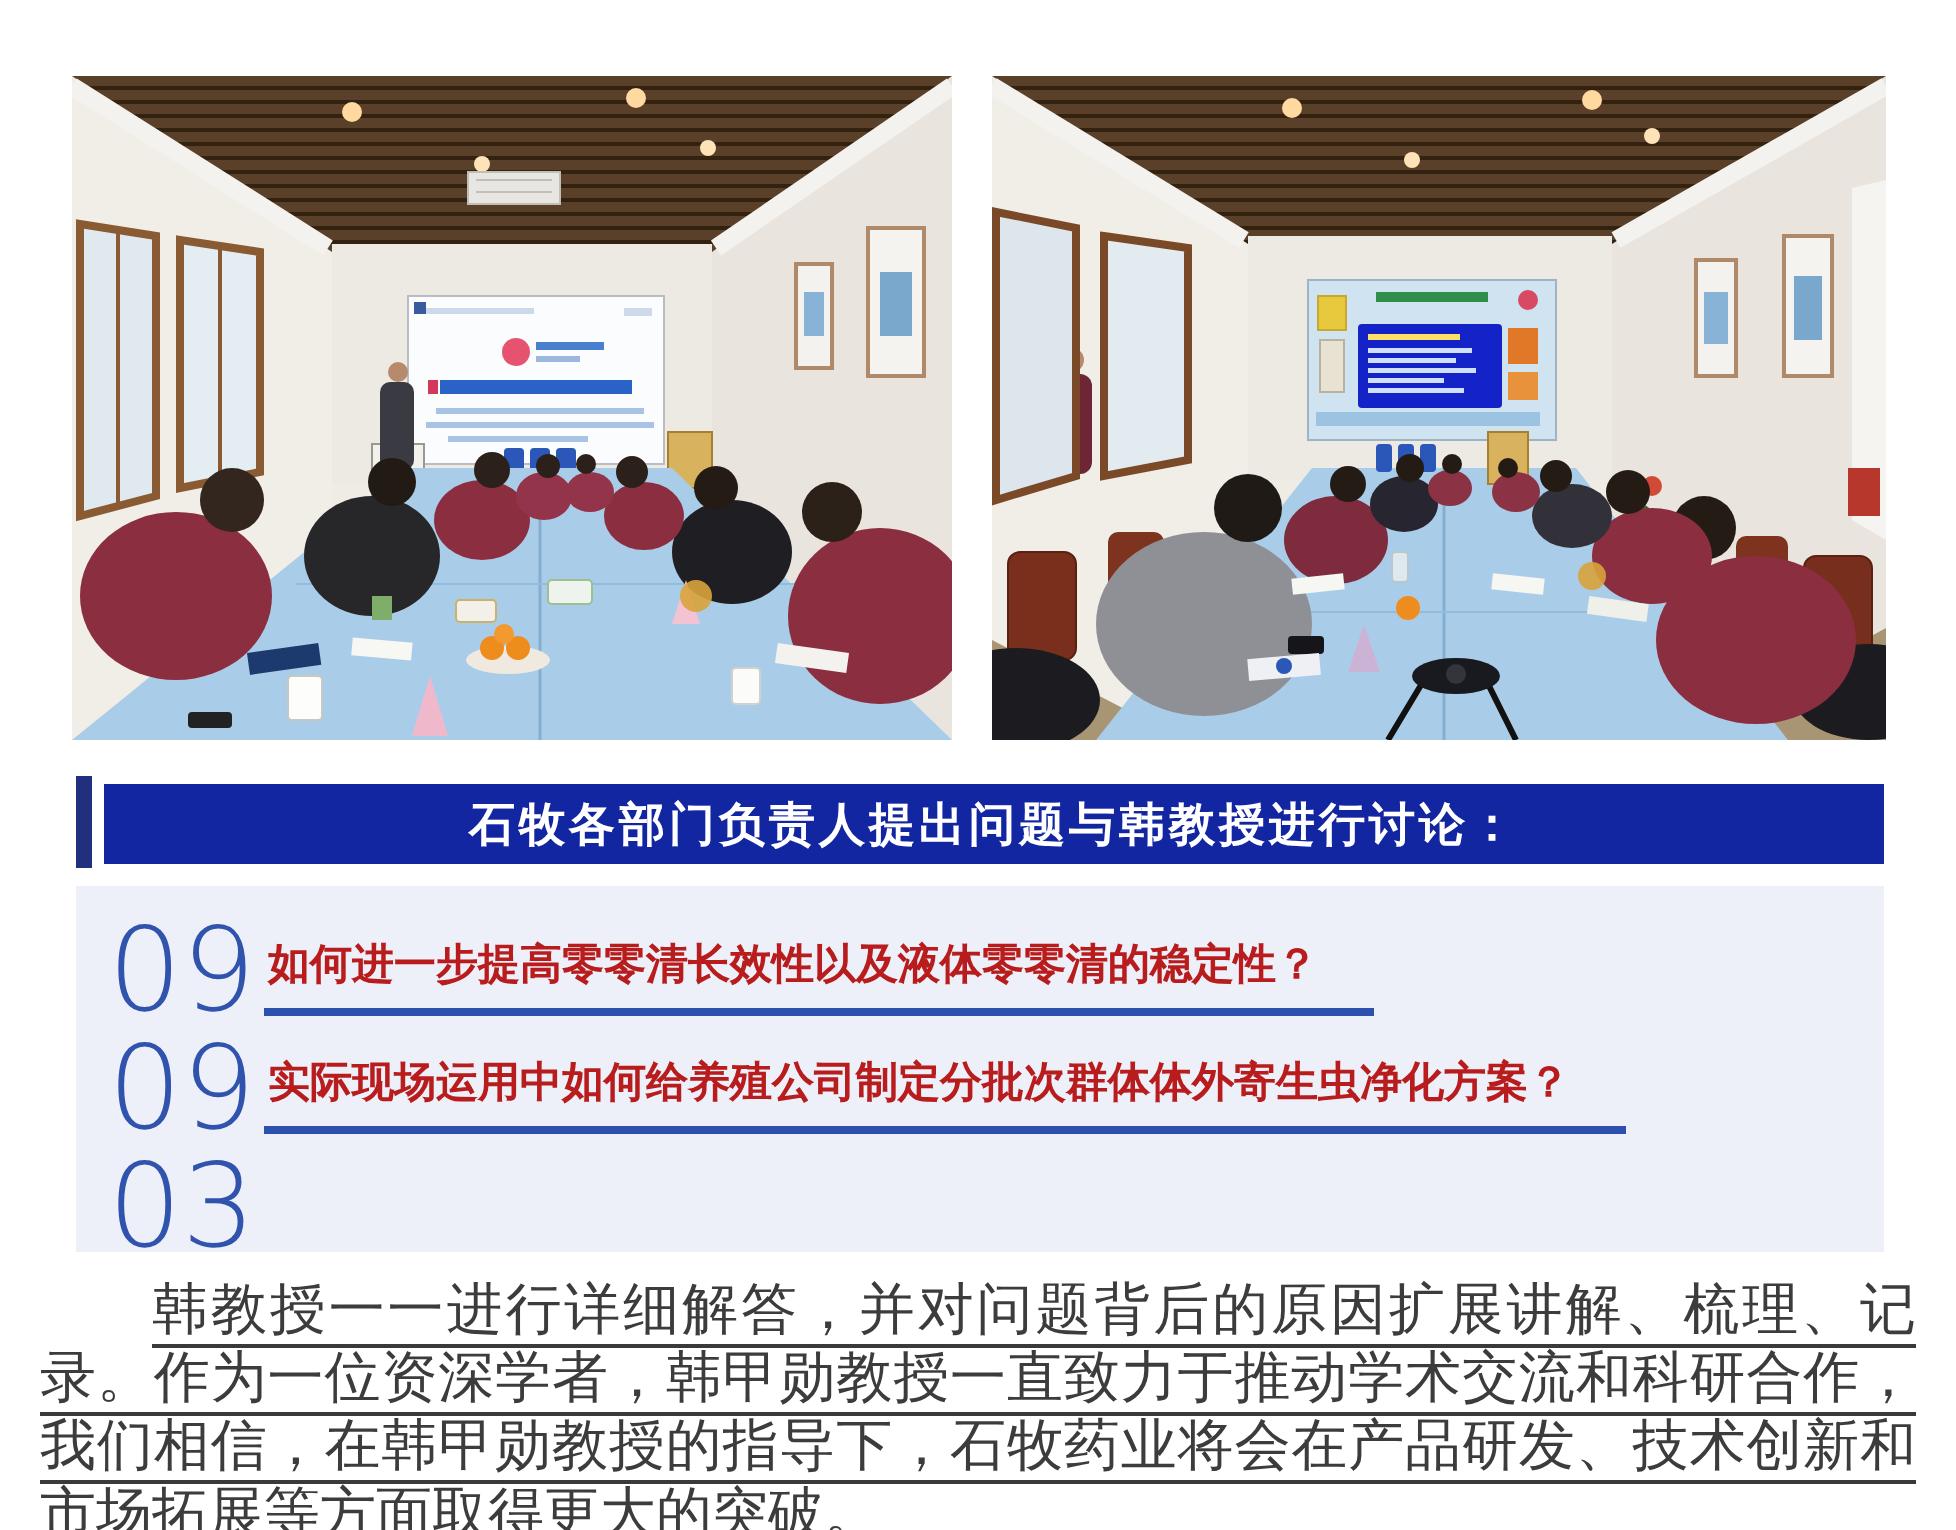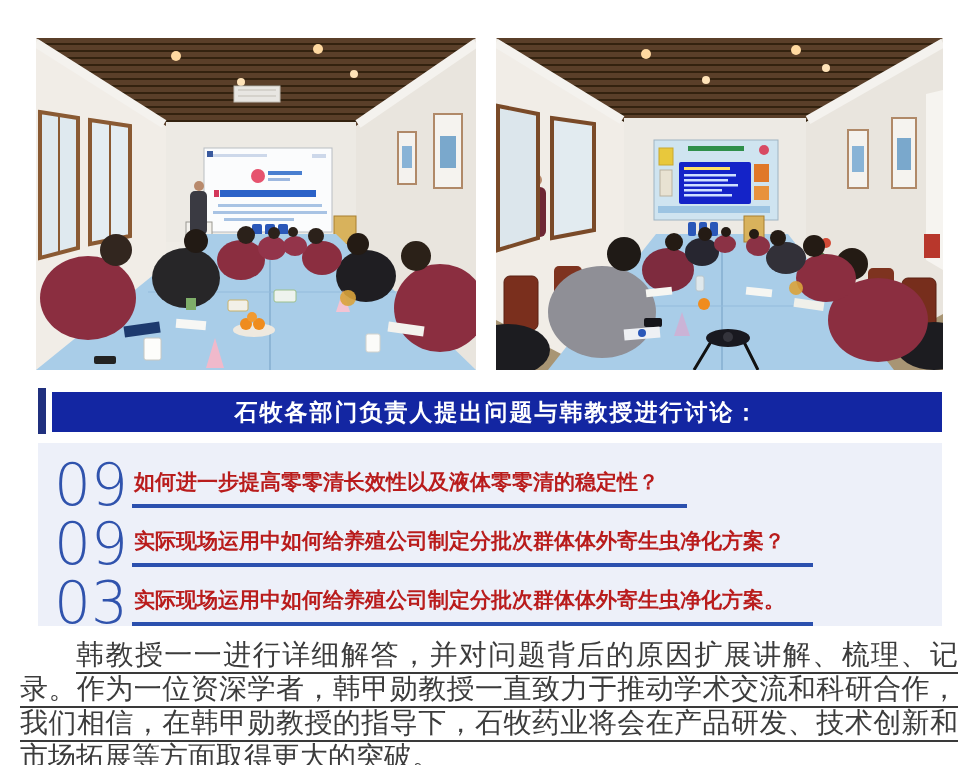--- a/index.html
+++ b/index.html
@@ -283,19 +283,18 @@
     <div class="q-row">
       <span class="q-num">09</span>
       <span class="q-text">如何进一步提高零零清长效性以及液体零零清的稳定性？</span>
     </div>
     <div class="q-row">
       <span class="q-num">09</span>
       <span class="q-text">实际现场运用中如何给养殖公司制定分批次群体体外寄生虫净化方案？</span>
     </div>
     <div class="q-row">
       <span class="q-num">03</span>
-      <span class="q-text">实际现场运用中如何给养殖公司制定分批次群体体外寄生虫净化方案。</span>
     </div>
   </div>
 
   <p class="summary">韩教授一一进行详细解答，并对问题背后的原因扩展讲解、梳理、记录。作为一位资深学者，韩甲勋教授一直致力于推动学术交流和科研合作，我们相信，在韩甲勋教授的指导下，石牧药业将会在产品研发、技术创新和市场拓展等方面取得更大的突破。</p>
 
 </div>
 
 </body></html>

